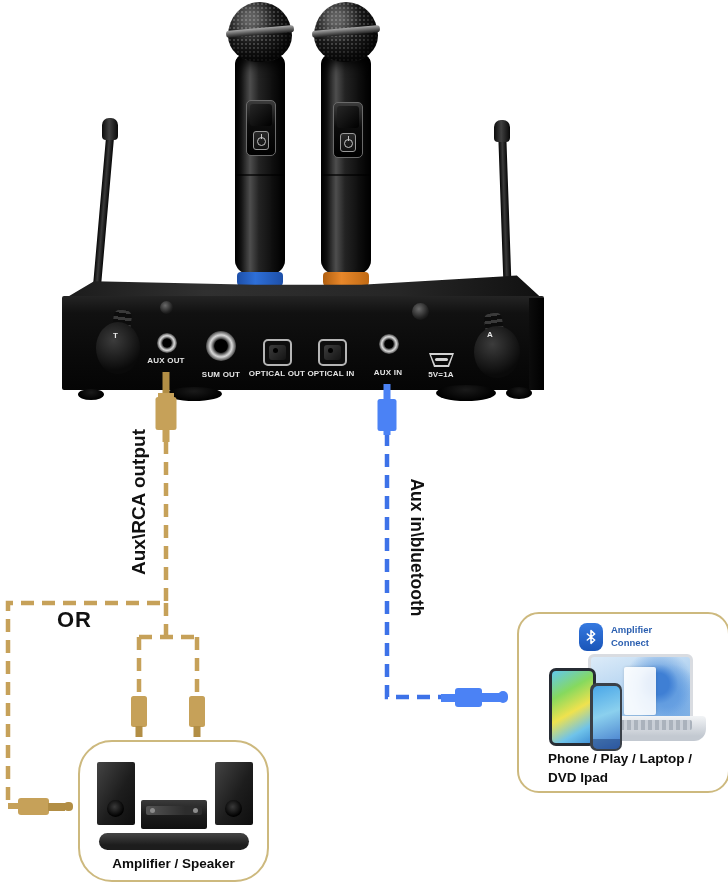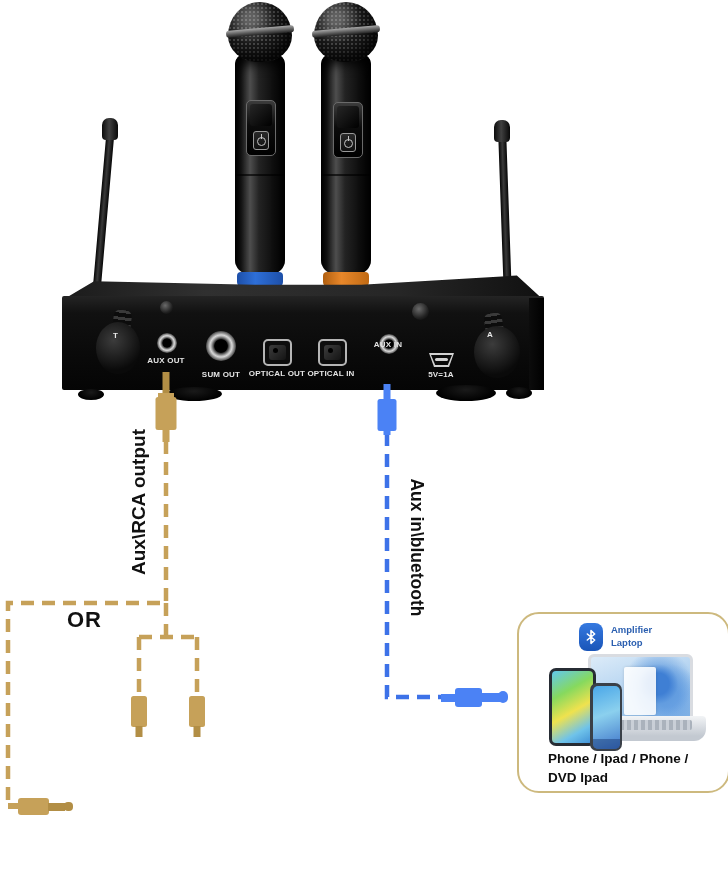--- a/index.html
+++ b/index.html
@@ -73,21 +73,21 @@
   
   .cable{fill:none;stroke-width:4.5;stroke-dasharray:13 8;}
   .cable-aux{stroke:var(--aux-cable,#C6A159);}
   .cable-bt{stroke:var(--bluetooth-cable,#3D72E8);}
   .fill-aux{fill:var(--aux-cable,#C6A159);}
   .fill-aux-dark{fill:#b28e45;}
   .fill-bt{fill:#4b82f5;}
 
   
   .rot-label{position:absolute;font-weight:700;color:#111;white-space:nowrap;text-align:center;}
-  .or-label{position:absolute;font-size:22px;font-weight:700;color:#111;letter-spacing:1px;margin-left:10px;}
+  .or-label{position:absolute;font-size:22px;font-weight:700;color:#111;letter-spacing:1px;}
 
   
   .tan-box{position:absolute;background:#fff;border:2px solid var(--box-border,#CDB97E);}
   .caption{position:absolute;font-weight:700;color:#0d0d0d;font-size:13.5px;white-space:nowrap;}
 
   .speaker{position:absolute;width:38px;height:63px;border-radius:2px;
     background:linear-gradient(120deg,#444 0%,#1d1d1d 55%,#0e0e0e 100%);}
   .spk-cone{position:absolute;left:10px;bottom:8px;width:17px;height:17px;border-radius:50%;
     background:radial-gradient(circle at 45% 40%,#3a3a3a,#000 70%);}
   .amp-unit{position:absolute;width:66px;height:29px;border-radius:2px;
@@ -191,21 +191,21 @@
     </div>
     <div class="port-label" style="left:277px;top:369px;">OPTICAL OUT</div>
 
     <div class="optical" style="left:318px;top:339px;">
       <div class="optical-in"></div>
         <div class="optical-dot"></div>
     </div>
     <div class="port-label" style="left:331px;top:369px;">OPTICAL IN</div>
 
     <div class="jack" style="left:379px;top:334px;width:20px;height:20px;"></div>
-    <div class="port-label" style="left:388px;top:340px;">AUX IN</div>
+    <div class="port-label" style="left:388px;top:368px;">AUX IN</div>
 
     <div class="usb" style="left:429px;top:353px;">
       <div class="usb-in"></div>
         <div class="usb-slot"></div>
     </div>
     <div class="port-label" style="left:441px;top:370px;">5V=1A</div>
 
     <div class="foot" style="left:78px;top:389px;width:26px;height:11px;"></div>
     <div class="foot" style="left:166px;top:387px;width:56px;height:14px;"></div>
     <div class="foot" style="left:436px;top:385px;width:60px;height:16px;"></div>
@@ -250,41 +250,57 @@
       <rect x="455" y="688" width="27" height="19" rx="3" class="fill-bt"></rect>
       <rect x="481" y="693" width="19" height="9" class="fill-bt"></rect>
       <rect x="498" y="691" width="10" height="12" rx="5" class="fill-bt"></rect>
     </g>
   </svg>
 
   <div class="rot-label" style="left:49px;top:491px;width:180px;font-size:19px;transform:rotate(-90deg);">Aux\RCA output</div>
   <div class="rot-label" style="left:331px;top:537px;width:170px;font-size:17.5px;transform:rotate(90deg);">Aux in\bluetooth</div>
   <div class="or-label" style="left:57px;top:607px;">OR</div>
 
+  <div class="tan-box" style="left:78px;top:740px;width:187px;height:138px;border-radius:34px;">
+    <div class="speaker" style="left:17px;top:20px;">
+      <div class="spk-cone"></div>
+      </div>
+    <div class="speaker" style="left:135px;top:20px;">
+      <div class="spk-cone"></div>
+      </div>
+    <div class="amp-unit" style="left:61px;top:58px;">
+      <div class="amp-strip">
+        <div class="amp-knob" style="left:4px;"></div>
+        <div class="amp-knob" style="right:4px;"></div>
+      </div>
+    </div>
+    <div class="soundbar" style="left:19px;top:91px;"></div>
+    <div class="caption" style="left:50%;top:114px;transform:translateX(-50%);">Amplifier / Speaker</div>
+  </div>
 
   <div class="tan-box" style="left:517px;top:612px;width:209px;height:177px;border-radius:22px;">
     <div class="bt-badge" style="left:60px;top:9px;">
       <svg width="16" height="20" viewBox="0 0 24 28">
         <path d="M6.5 9.5 L17.5 18.5 L12 23.5 L12 4.5 L17.5 9.5 L6.5 18.5" fill="none" stroke="#fff" stroke-width="2.4" stroke-linejoin="round" stroke-linecap="round"></path>
       </svg>
     </div>
     <div class="bt-badge-text" style="left:92px;top:10px;">Amplifier</div>
-    <div class="bt-badge-text" style="left:92px;top:23px;">Laptop</div>
+    <div class="bt-badge-text" style="left:92px;top:23px;">Connect</div>
 
     <div class="laptop-screen" style="left:69px;top:40px;">
       <div class="laptop-sheet"></div>
     </div>
     <div class="laptop-base" style="left:59px;top:102px;">
       <div class="laptop-kbd"></div>
     </div>
     <div class="tablet" style="left:30px;top:54px;">
       <div class="tablet-screen"></div>
     </div>
     <div class="phone" style="left:71px;top:69px;">
       <div class="phone-screen"></div>
       <div class="phone-dock"></div>
     </div>
 
-    <div class="caption" style="left:29px;top:137px;">Phone / Ipad / Phone /</div>
+    <div class="caption" style="left:29px;top:137px;">Phone / Play / Laptop /</div>
     <div class="caption" style="left:29px;top:156px;">DVD Ipad</div>
   </div>
 
 </div>
 
 </body></html>

